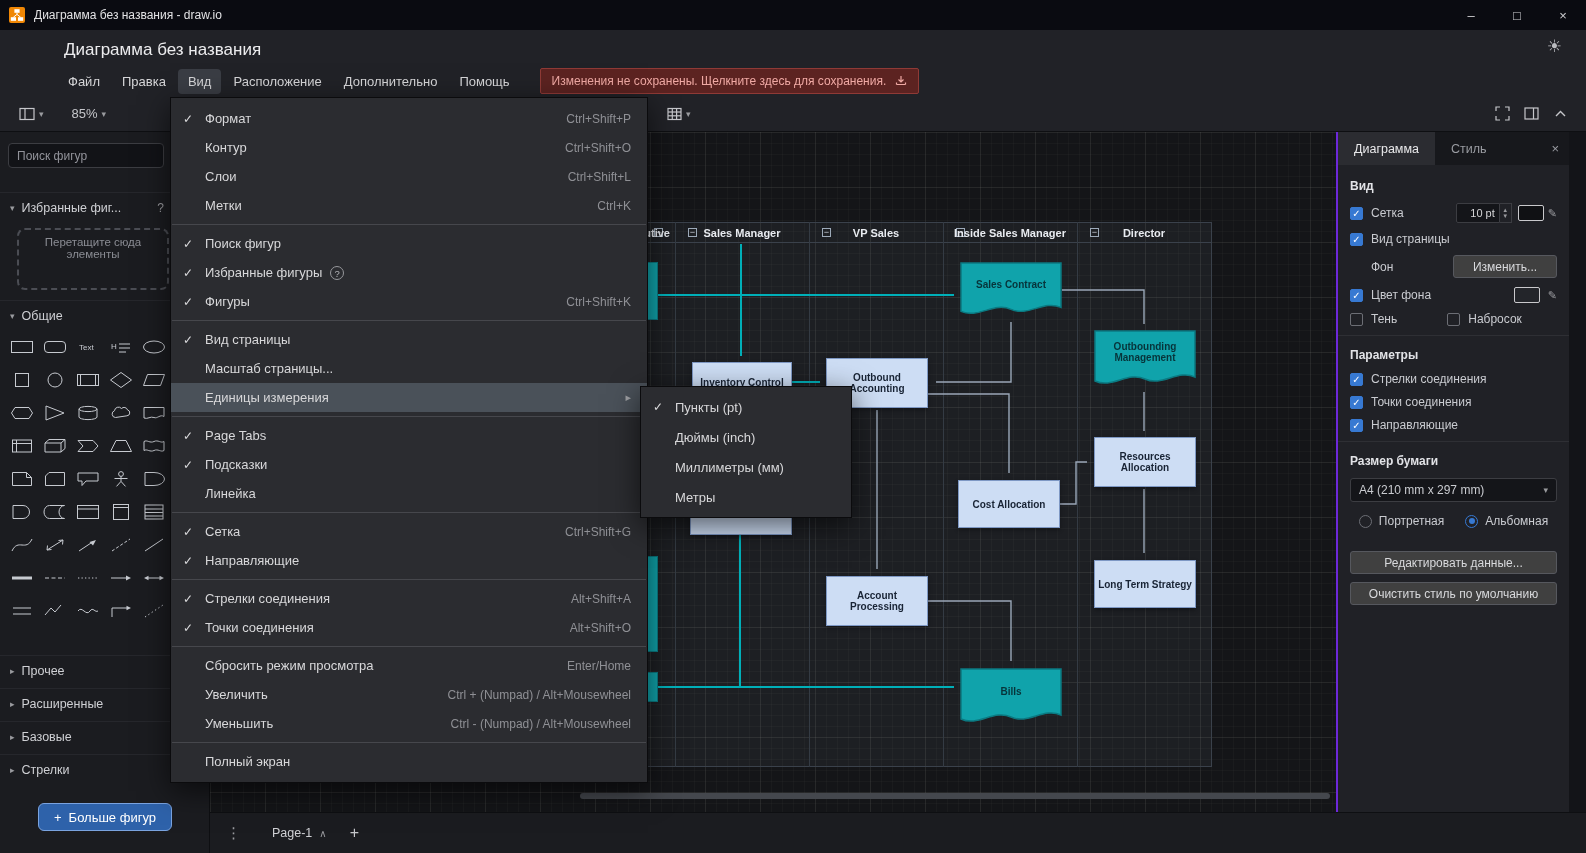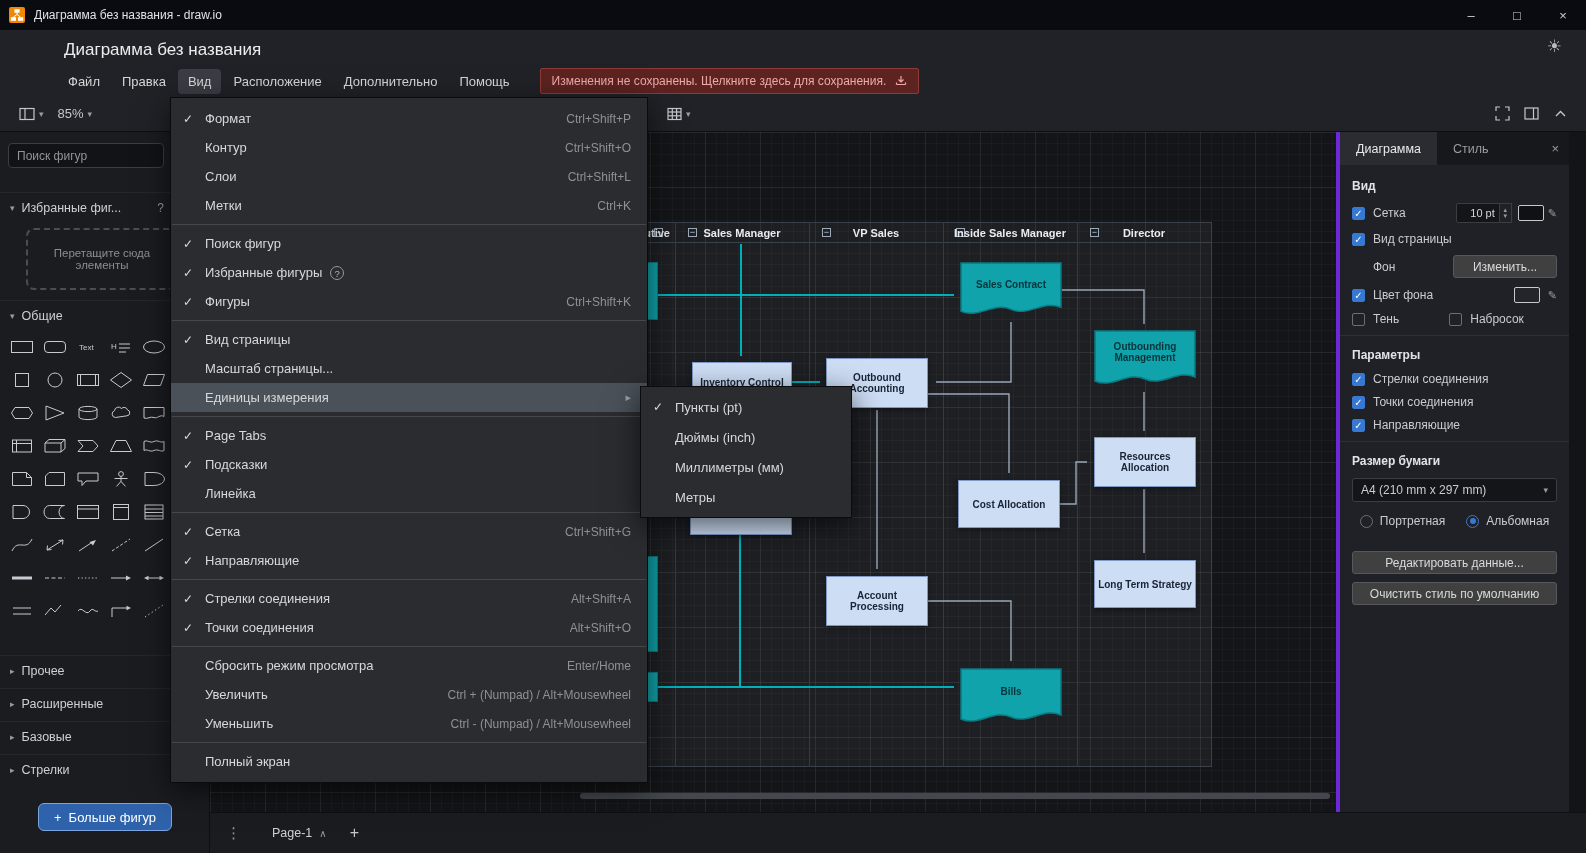--- a/index.html
+++ b/index.html
@@ -30,21 +30,21 @@
   .tsep { flex:1; }
   .tright { display:flex; gap:14px; margin-right:18px; }
 
   
   .sidebar { position:absolute; left:0; top:132px; width:210px; bottom:0; background:#1b1c20; border-right:1px solid #0e0f12; z-index:5; }
   .search { position:absolute; left:8px; top:11px; width:156px; height:25px; background:#121317; border:1px solid #3c3d42; border-radius:4px; color:#d6d6d8; font-size:12px; padding:0 8px; outline:none; }
   .search::placeholder { color:#92939a; }
   .sechead { position:absolute; left:0; width:100%; height:30px; display:flex; align-items:center; gap:7px; padding:0 10px; font-size:12.5px; color:#cfd0d4; border-top:1px solid #26272c; }
   .sechead .tri { font-size:9px; color:#9a9b9f; }
   .sechead .sico { margin-left:auto; display:flex; gap:9px; color:#9a9b9f; font-size:12px; }
-  .dropzone { position:absolute; left:26px; top:96px; width:152px; height:62px; border:2px dashed #4b4d54; border-radius:8px; display:flex; align-items:center; justify-content:center; text-align:center; color:#8b8d94; font-size:11.5px; padding:6px; }
+  .dropzone { position:absolute; left:17px; top:96px; width:152px; height:62px; border:2px dashed #4b4d54; border-radius:8px; display:flex; align-items:flex-start; justify-content:center; text-align:center; color:#8b8d94; font-size:11.5px; padding:6px; }
   .cells { position:absolute; left:5px; top:198px; width:168px; display:grid; grid-template-columns:repeat(5,33px); grid-auto-rows:33px; }
   .cell { display:flex; align-items:center; justify-content:center; }
   .cell svg { width:24px; height:18px; stroke:#c7cad0; fill:none; stroke-width:1; }
   .morebtn { position:absolute; left:38px; top:671px; width:134px; height:28px; background:#2e62aa; border:1px solid #7aa3df; border-radius:6px; color:#fff; font-size:13px; display:flex; align-items:center; justify-content:center; gap:7px; }
 
   
   .canvas { position:absolute; left:210px; top:132px; right:250px; bottom:41px; background-color:#141518;
     background-image:
       linear-gradient(rgba(255,255,255,0.055) 1px, transparent 1px),
       linear-gradient(90deg, rgba(255,255,255,0.055) 1px, transparent 1px),
@@ -61,21 +61,21 @@
   .doc svg { position:absolute; inset:0; width:100%; height:100%; }
   .doc .lb { position:absolute; left:0; right:0; top:30%; text-align:center; }
   .sl { position:absolute; background:#10a3ab; border:1px solid #0b7a82; border-left:none; }
   .edges { position:absolute; inset:0; }
   .edges path { fill:none; }
   .edges .et { stroke:#00afb8; stroke-width:2; }
   .edges .eg { stroke:#9aa7b8; stroke-width:1.4; }
   .hscroll { position:absolute; left:370px; top:661px; width:750px; height:6px; background:#44474d; border-radius:3px; }
 
   
-  .panel { position:absolute; right:17px; top:132px; width:233px; bottom:36px; background:#202126; border-left:4px solid #6d28d9; z-index:6; }
+  .panel { position:absolute; right:17px; top:132px; width:233px; bottom:36px; background:#202126; border-left:2px solid #6d28d9; z-index:6; }
   .ptabs { display:flex; height:33px; background:#17181c; align-items:stretch; }
   .ptab { padding:0 16px; display:flex; align-items:center; font-size:12.5px; color:#9a9ca2; }
   .ptab.on { background:#2b2c31; color:#e9e9eb; }
   .pclose { margin-left:auto; padding:0 10px; display:flex; align-items:center; color:#9a9ca2; }
   .pbody { padding:12px 12px 0 12px; font-size:12px; color:#c9cbd0; }
   .phead { font-weight:bold; color:#e2e3e7; margin:2px 0 10px 0; }
   .prow { display:flex; align-items:center; gap:8px; margin-bottom:9px; }
   .cb { width:13px; height:13px; border-radius:2px; flex:0 0 13px; font-size:10px; line-height:12px; text-align:center; }
   .cb.on { background:#3779d2; border:1px solid #3779d2; color:#fff; }
   .cb.off { background:transparent; border:1px solid #6c6e75; color:transparent; }
@@ -154,21 +154,21 @@
 </div>
 
 <div class="toolbar">
   <div class="tbtn" style="margin-left:12px">
     <svg width="16" height="14" viewBox="0 0 16 14">
         <rect x="1" y="1.5" width="14" height="11"></rect>
         <line x1="6" y1="1.5" x2="6" y2="12.5"></line>
       </svg>
     <span class="caret">▾</span>
   </div>
-  <div class="tbtn" style="">
+  <div class="tbtn" style="margin-left:14px">
     <span>85%</span>
     <span class="caret">▾</span>
   </div>
   <div class="tbtn" style="position:absolute;left:660px">
     <svg width="15" height="14" viewBox="0 0 15 14">
         <rect x="1" y="1.5" width="13" height="11"></rect>
         <line x1="1" y1="5" x2="14" y2="5"></line>
         <line x1="1" y1="8.8" x2="14" y2="8.8"></line>
         <line x1="5.3" y1="1.5" x2="5.3" y2="12.5"></line>
         <line x1="9.6" y1="1.5" x2="9.6" y2="12.5"></line>

